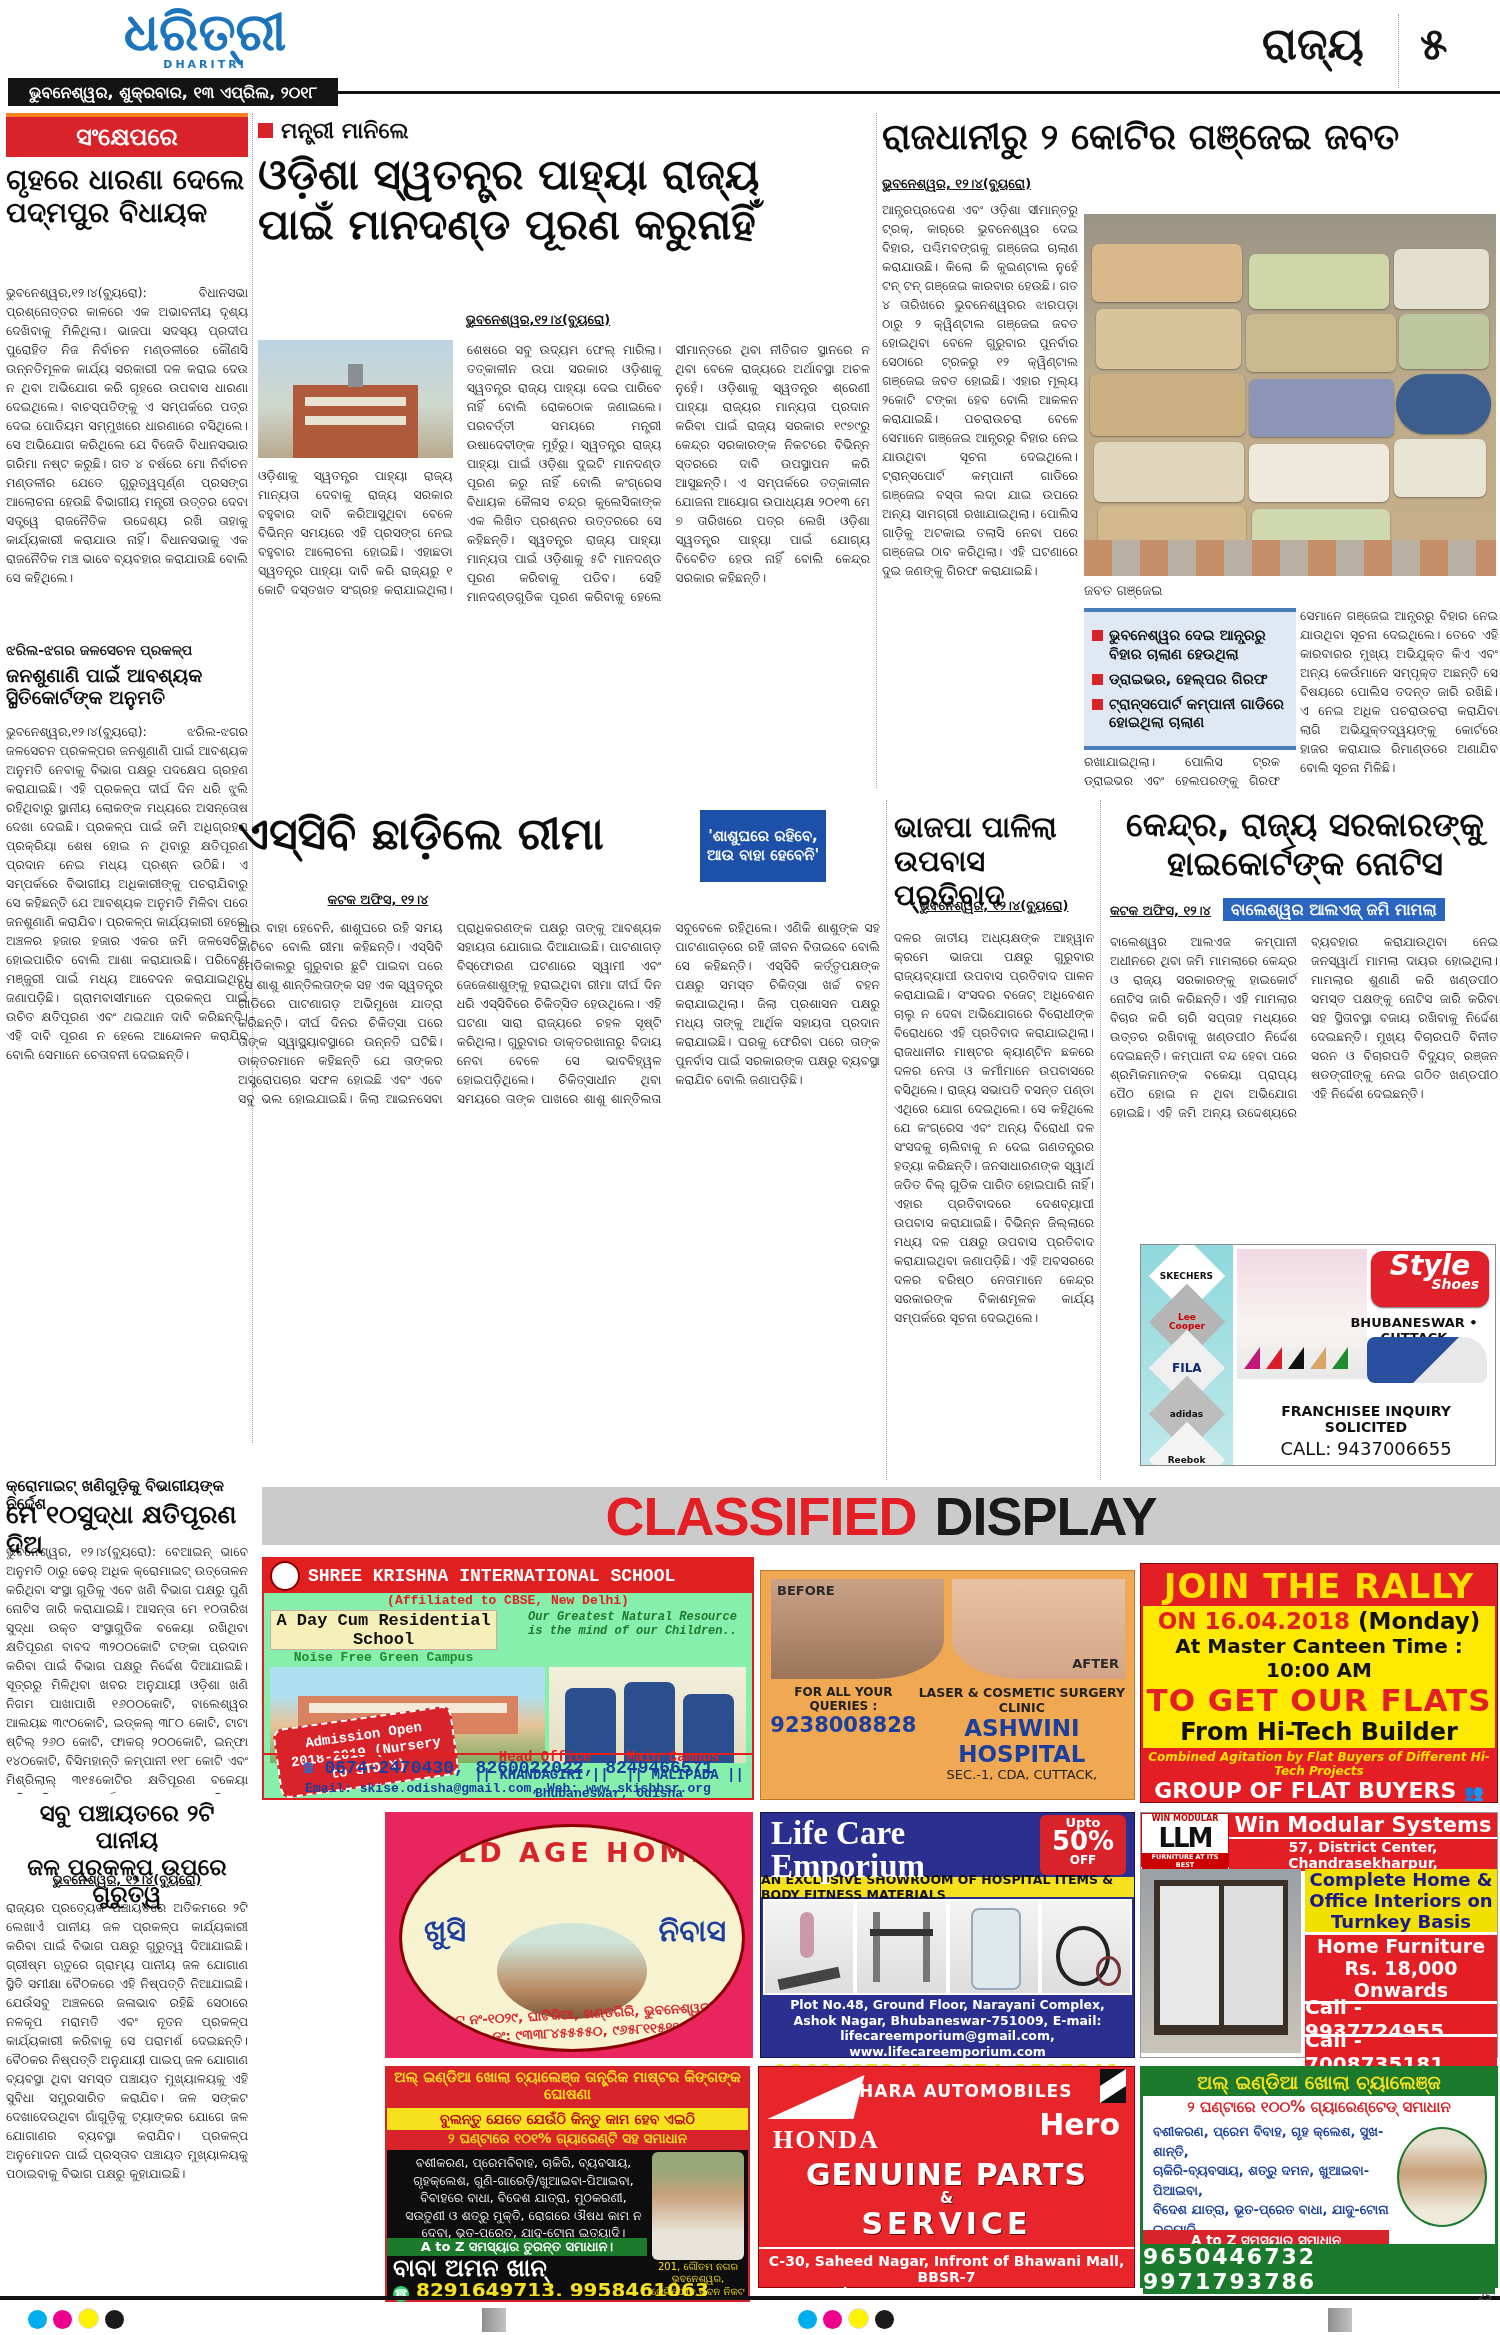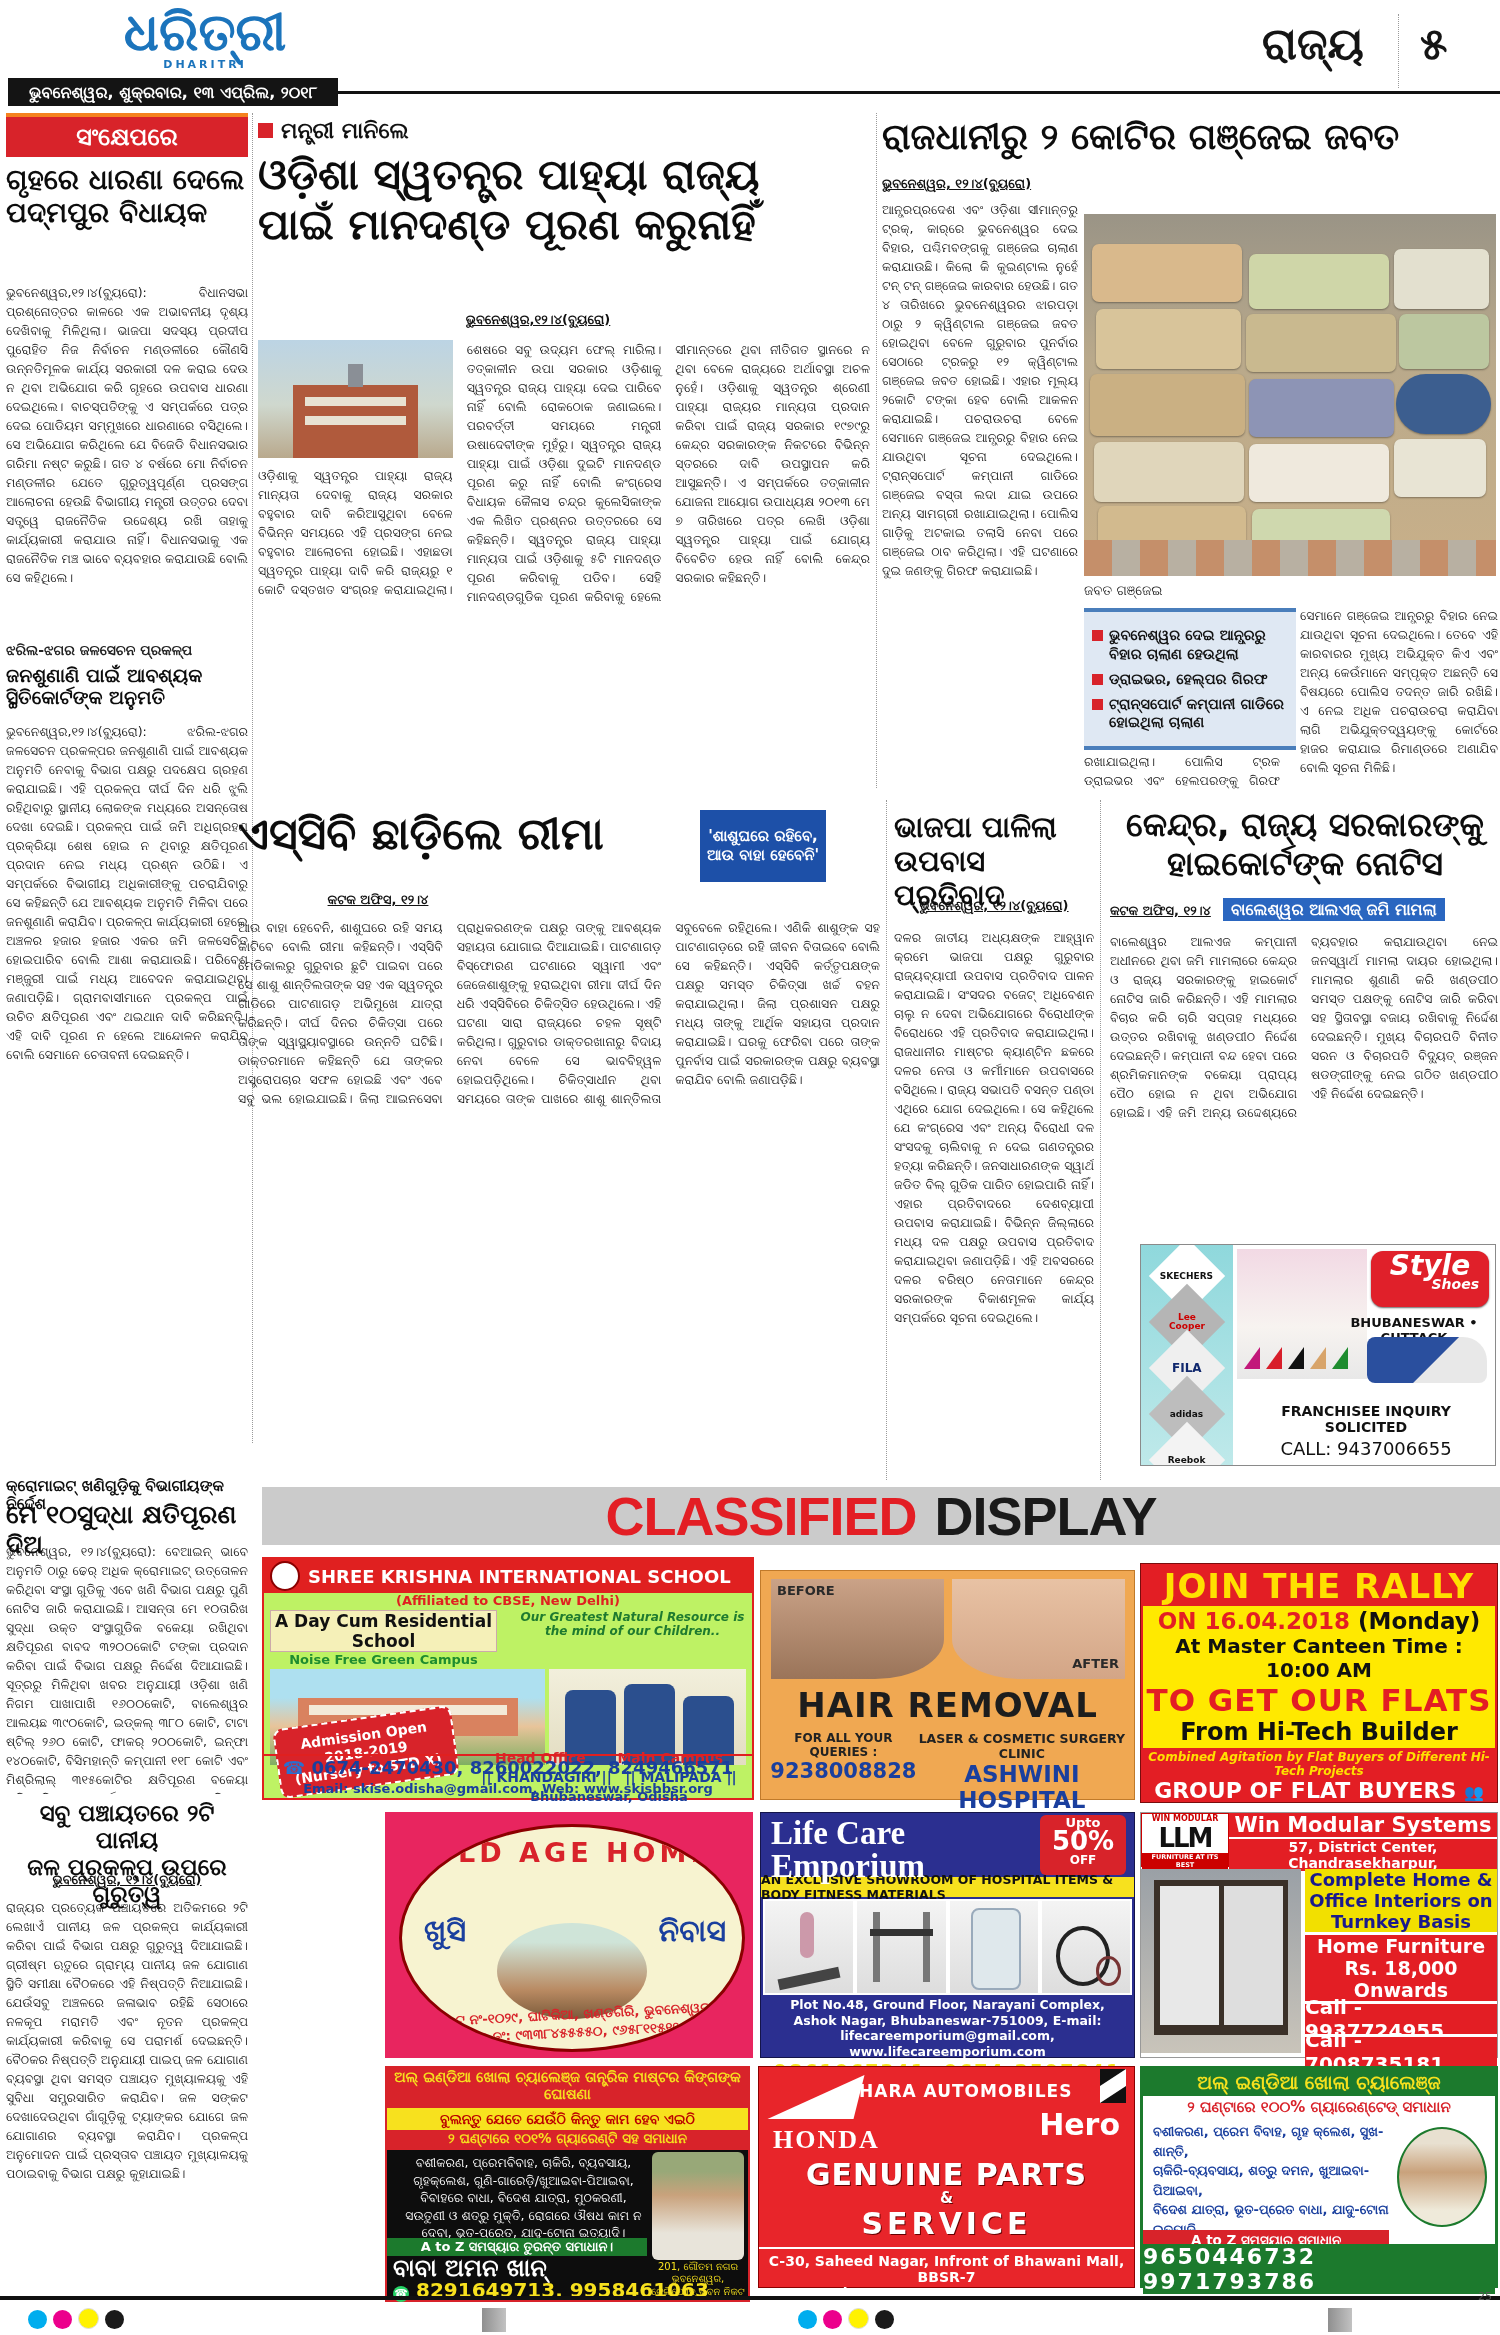--- a/index.html
+++ b/index.html
@@ -37,21 +37,21 @@
   .classbar .k{color:#1a1a1a;}
   
   .ph{background:linear-gradient(180deg,#bcd4e4 0%,#cfd8ce 55%,#b9a98d 100%);}
   
   .bales{position:relative;background:linear-gradient(180deg,#9a9486 0%,#b9a98b 40%,#c9b089 100%);overflow:hidden;}
   .bale{position:absolute;border-radius:7px;box-shadow:0 1px 2px rgba(0,0,0,.35);}
   
   .adframe{box-sizing:border-box;}
   .yellowstrip{background:#f7e11e;color:#111;font-weight:bold;display:flex;align-items:center;justify-content:center;}
   
-  .school{border:2px solid #e02020;background:#bef264;}
+  .school{border:2px solid #e02020;background:#86efac;font-family:Liberation Mono, monospace;}
   .school-head{background:#e02020;color:#fff;font-weight:bold;font-size:20px;display:flex;align-items:center;gap:8px;padding:2px 6px;}
   .school-aff{color:#e02020;font-weight:bold;font-size:13px;text-align:center;}
   .badge-adm{background:#d8232a;color:#fff;font-weight:bold;font-size:14px;line-height:1.2;
              padding:8px 12px;border-radius:10px;transform:rotate(-8deg);text-align:center;border:2px dashed #fff;}
   
   .rally{background:#e31e24;}
   .rally-title{color:#ffe000;font-weight:bold;font-size:34px;text-align:center;letter-spacing:1px;}
   .rally-yellow{background:#ffe900;text-align:center;}
   
   .lifecare{background:#2b2f90;color:#fff;}
@@ -265,21 +265,20 @@
 
   <div class="abs adframe" style="left:760px;top:1570px;width:375px;height:230px;background:#f0a852;border:1px solid #c07a2a;">
     <div style="display:flex;gap:8px;padding:8px 9px 0 10px;">
       <div style="flex:1;height:100px;background:linear-gradient(180deg,#caa287,#9a7459);border-radius:0 0 40% 0;position:relative;">
         <span style="position:absolute;left:6px;top:4px;color:#2a2a2a;font-weight:bold;font-size:13px;">BEFORE</span>
       </div>
       <div style="flex:1;height:100px;background:linear-gradient(180deg,#e8c2a4,#d3a586);border-radius:0 0 0 40%;position:relative;">
         <span style="position:absolute;right:6px;bottom:8px;color:#2a2a2a;font-weight:bold;font-size:13px;">AFTER</span>
       </div>
     </div>
-    <div style="text-align:center;font-weight:bold;font-size:34px;color:#1d1d1d;margin-top:6px;letter-spacing:1px;">HAIR REMOVAL</div>
     <div style="display:flex;margin-top:6px;padding:0 8px;">
       <div style="flex:1;text-align:center;">
         <div style="font-weight:bold;font-size:12px;color:#222;">FOR ALL YOUR QUERIES :</div>
         <div style="font-weight:bold;font-size:21px;color:#1a3f9e;">9238008828</div>
       </div>
       <div style="flex:1.4;text-align:center;">
         <div style="font-weight:bold;font-size:12.5px;color:#222;">LASER &amp; COSMETIC SURGERY CLINIC</div>
         <div style="font-weight:bold;font-size:23px;color:#1a3f9e;">ASHWINI HOSPITAL</div>
         <div style="font-size:13px;color:#222;">SEC.-1, CDA, CUTTACK,</div>
       </div>

